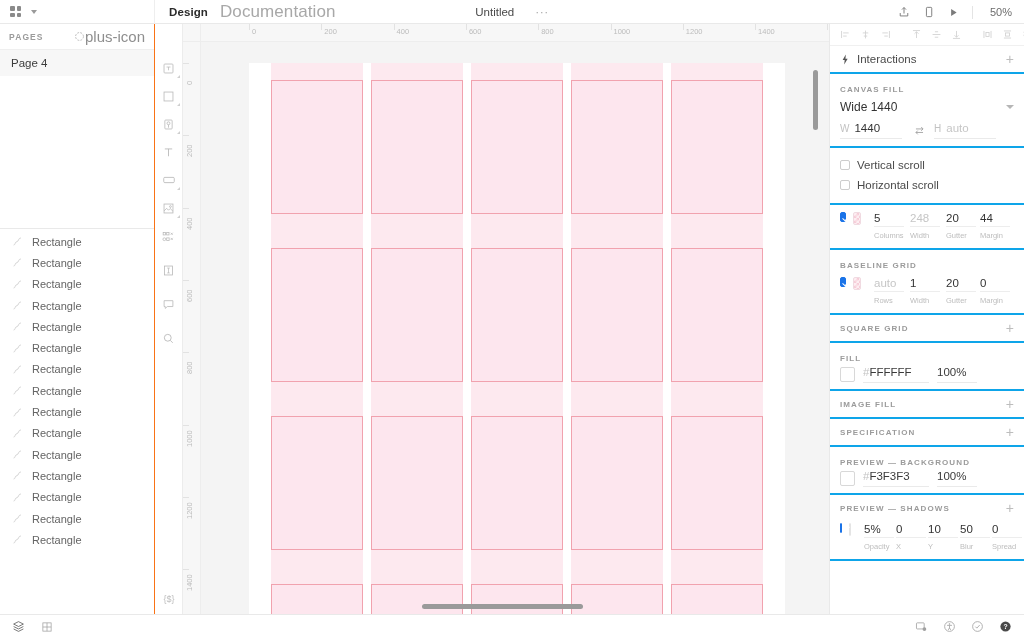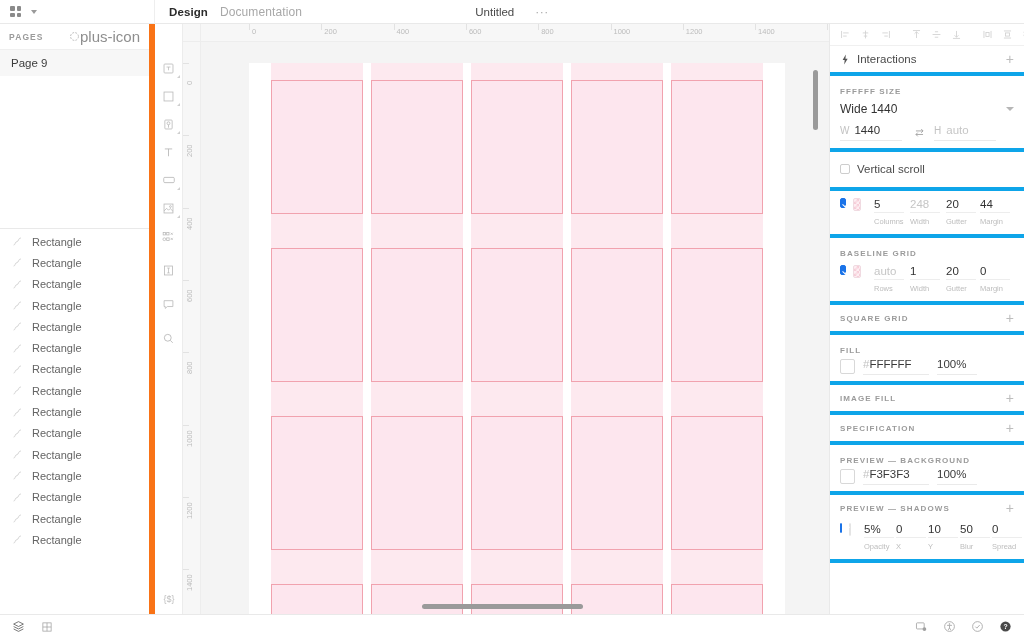--- a/index.html
+++ b/index.html
@@ -17,34 +17,34 @@
     position: absolute; top: 0; left: 0; width: 1024px; height: 24px;
     background: #ffffff; border-bottom: 1px solid #e9e9e9;
     display: flex; align-items: center;
   }
   .tb-left { display: flex; align-items: center; width: 155px; height: 24px; padding-left: 10px; gap: 10px; border-right: 1px solid #eeeeee; }
   .ic-grid { width: 11px; height: 11px; display: grid; grid-template-columns: 1fr 1fr; grid-template-rows: 1fr 1fr; gap: 2px; }
   .ic-grid i { background: #8a8a8a; display: block; border-radius: 1px; }
   .chev { width: 0; height: 0; border-left: 3.5px solid transparent; border-right: 3.5px solid transparent; border-top: 4px solid #9a9a9a; }
   .tb-tabs { display: flex; align-items: center; gap: 12px; padding-left: 14px; }
   .tab-design { font-size: 11.5px; font-weight: bold; color: #2b2b2b; letter-spacing: .1px; }
-  .tab-doc { font-size: 12px; color: #a8a8a8; letter-spacing: .1px; }
+  .tab-doc { font-size: 17px; color: #a8a8a8; letter-spacing: .1px; }
   .tb-center { position: absolute; left: 0; right: 0; top: 0; height: 24px; display: flex; align-items: center; justify-content: center; gap: 21px; pointer-events: none; }
   .tb-center > * { pointer-events: auto; }
   .doc-title { font-size: 11.5px; color: #4a4a4a; }
   .dots { font-size: 12px; color: #a9a9a9; letter-spacing: .5px; line-height: 8px; }
   .tb-right { position: absolute; right: 0; top: 0; height: 24px; display: flex; align-items: center; gap: 13px; padding-right: 12px; }
   .zoomsep { width: 1px; height: 13px; background: #e4e4e4; }
   .zoomval { font-size: 11px; color: #6d6d6d; min-width: 26px; text-align: right; }
   .tbicon { color: #7b7b7b; display: flex; align-items: center; }
 
   
   .leftpanel {
     position: absolute; top: 24px; left: 0; width: 155px; height: 590px;
-    background: #ffffff; border-right: 6px solid #f97316;
+    background: #ffffff; border-right: 1px solid #f97316;
   }
   .pages-hd {
     height: 26px; display: flex; align-items: center; padding: 0 9px;
     border-bottom: 1px solid #efefef;
   }
   .pages-label { font-size: 8.5px; letter-spacing: 1.1px; color: #9b9b9b; font-weight: bold; flex: 1; }
   .pg-ic { color: #b3b3b3; display: flex; align-items: center; margin-left: 10px; }
   .plus { font-size: 15px; color: #8e8e8e; line-height: 12px; font-weight: 300; }
   .page-item { height: 26px; display: flex; align-items: center; padding: 0 11px; font-size: 11.5px; color: #3c3c3c; background: #f7f7f7; }
   .pages-body { border-bottom: 1px solid #e9e9e9; height: 205px; }
@@ -98,21 +98,21 @@
 
   
   .rightpanel {
     position: absolute; top: 24px; right: 0; width: 195px; height: 590px;
     background: #ffffff; border-left: 1px solid #e9e9e9; overflow: hidden;
   }
   .align-row { height: 22px; display: flex; align-items: center; gap: 9px; padding: 0 10px; border-bottom: 1px solid #f0f0f0; }
   .al-ic { color: #d2d2d2; display: flex; align-items: center; }
   .al-sep { width: 1px; height: 10px; background: #e8e8e8; margin: 0 1px; }
 
-  .sec { border-bottom: 4px solid #0ea5e9; padding: 0 10px; }
+  .sec { border-bottom: 2px solid #0ea5e9; padding: 0 10px; }
   .sec-hd { height: 26px; display: flex; align-items: center; }
   .sec-hd .t { font-size: 11.5px; color: #4a4a4a; flex: 1; }
   .sec-title { font-size: 8px; letter-spacing: 1.1px; color: #9b9b9b; font-weight: bold; padding-top: 11px; }
   .sec-plus { font-size: 14px; color: #bdbdbd; line-height: 10px; font-weight: 300; }
   .bolt { color: #555; margin-right: 7px; display: flex; align-items: center; }
 
   .select-row { height: 26px; display: flex; align-items: center; }
   .select-val { font-size: 12px; color: #333; flex: 1; }
   .sel-chev { width: 0; height: 0; border-left: 4px solid transparent; border-right: 4px solid transparent; border-top: 4.5px solid #b6b6b6; }
 
@@ -182,35 +182,56 @@
       <div class="chev"></div>
     </div>
     <div class="tb-tabs">
       <span class="tab-design">Design</span>
       <span class="tab-doc">Documentation</span>
     </div>
     <div class="tb-center">
       <span class="doc-title">Untitled</span>
       <span class="dots">···</span>
     </div>
+    <div class="tb-right">
+      <span class="tbicon">
+        <svg width="12" height="12" viewBox="0 0 14 14" fill="none" stroke="currentColor" stroke-width="1.1">
+          <path d="M7 1.8v7"></path>
+            <path d="M4.6 4.2 7 1.8l2.4 2.4"></path>
+            <path d="M2.6 8.2v3.4h8.8V8.2"></path>
+        </svg>
+      </span>
+      <span class="tbicon">
+        <svg width="12" height="12" viewBox="0 0 14 14" fill="none" stroke="currentColor" stroke-width="1.1">
+          <rect x="4" y="1.6" width="6.2" height="10.8" rx="1"></rect>
+        </svg>
+      </span>
+      <span class="tbicon">
+        <svg width="11" height="11" viewBox="0 0 14 14" fill="currentColor">
+            <path d="M4 2.4 11 7l-7 4.6z"></path>
+          </svg>
+      </span>
+      <span class="zoomsep"></span>
+      <span class="zoomval">50%</span>
+    </div>
   </div>
 
   <div class="leftpanel">
     <div class="pages-body">
       <div class="pages-hd">
         <span class="pages-label">PAGES</span>
         <span class="pg-ic">
           <svg width="11" height="11" viewBox="0 0 14 14" fill="none" stroke="currentColor" stroke-width="1.1" stroke-dasharray="2.4 1.6">
             <circle cx="7" cy="7" r="5"></circle>
           </svg>
         </span>
         <span class="plus">plus-icon</span>
       </div>
       <div class="page-item">
-        <span>Page 9</span>
+        <span>Page 4</span>
       </div>
     </div>
 
 
     <div class="layers" id="layers-list">
         <div class="layer-row">
           <span class="layer-ic">
             <svg width="13" height="13" viewBox="0 0 16 16" fill="none" stroke="currentColor" stroke-width="1.1">
               <path d="M3.2 12.4c2.4 0 1.6-4.2 4-4.2s1.6-4.6 5-4.6"></path>
             </svg>
@@ -548,21 +569,21 @@
           <svg width="10" height="11" viewBox="0 0 12 14" fill="currentColor">
               <path d="M7 .6 3 7.6h2.6L5 13.4 9.4 6H6.6z"></path>
             </svg>
         </span>
         <span class="t">Interactions</span>
         <span class="sec-plus">+</span>
       </div>
     </div>
 
     <div class="sec">
-      <div class="sec-title">FFFFFF SIZE</div>
+      <div class="sec-title">CANVAS FILL</div>
       <div class="select-row">
         <span class="select-val">Wide 1440</span>
         <span class="sel-chev"></span>
       </div>
       <div class="wh-row">
         <span class="wh-f w">
           <span class="wh-lbl">W</span>
           <span class="wh-val">1440</span>
         </span>
         <span class="swapic">
@@ -577,20 +598,24 @@
         </span>
       </div>
     </div>
 
     <div class="sec" style="padding-bottom:9px;">
 
       <div style="height:8px"></div>
       <div class="chk-row">
         <span class="chk"></span>
         <span class="chk-lbl">Vertical scroll</span>
+      </div>
+      <div class="chk-row" style="margin-top:2px;">
+        <span class="chk"></span>
+        <span class="chk-lbl">Horizontal scroll</span>
       </div>
     </div>
 
     <div class="sec">
       <div class="grid-row">
         <span class="chk on"></span>
         <span class="sw-check"></span>
         <span class="gfields" id="colgrid-fields">
             <span class="gf c1">
               <span class="gf-v">5</span>

